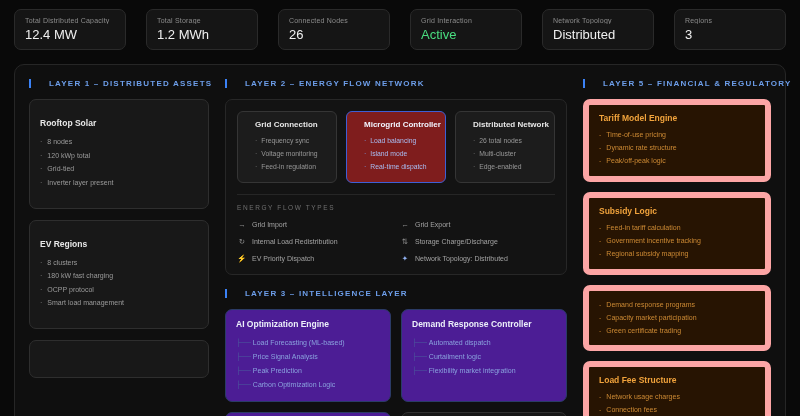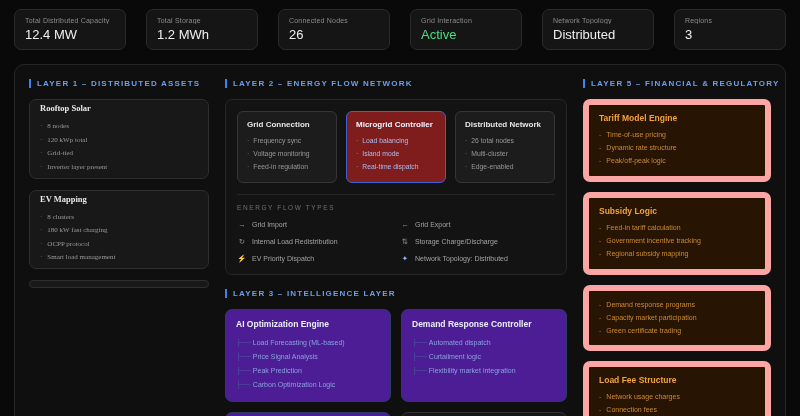--- a/index.html
+++ b/index.html
@@ -25,41 +25,41 @@
     margin:14px 14px 0; background:#0f0f0f; border:1px solid #262626;
     border-radius:10px; padding:12px 14px; display:flex; gap:16px;
     align-items:flex-start;
   }
   .col-left  { width:180px; flex:none; }
   .col-mid   { flex:1; min-width:0; }
   .col-right { width:188px; flex:none; }
 
   .col-header {
     color:#6d9eea; font-size:8px; font-weight:bold; letter-spacing:1.2px;
-    border-left:2px solid #3b82f6; padding-left:6px; margin:2px 0 11px;
+    border-left:2px solid #3b82f6; padding-left:18px; margin:2px 0 11px;
     white-space:nowrap;
   }
 
   
   .asset-card {
     background:#181818; border:1px solid #2e2e2e; border-radius:7px;
-    padding:3px 10px; margin-bottom:11px;font-family:Liberation Serif, serif;
+    padding:18px 10px; margin-bottom:11px;
   }
   .asset-title { font-size:8.5px; color:#e8e8e8; font-weight:600; margin-bottom:7px; }
   .asset-item  { font-size:7px; color:#9a9a9a; line-height:1.95; white-space:nowrap; }
   .asset-item::before { content:"·"; color:#777; margin-right:5px; }
 
   
   .flow-panel {
     background:#131313; border:1px solid #272727; border-radius:7px; padding:11px;
   }
   .node-row { display:flex; gap:9px; }
   .node-card {
     flex:1; background:#1c1c1c; border:1px solid #353535; border-radius:6px;
-    padding:8px 9px; min-width:0;
+    padding:8px 17px; min-width:0;
   }
   .node-title { font-size:8px; color:#e6e6e6; font-weight:600; margin-bottom:6px; white-space:nowrap; }
   .node-item  { font-size:6.8px; color:#979797; line-height:1.9; white-space:nowrap; }
   .node-item::before { content:"·"; color:#6f6f6f; margin-right:4px; }
   .node-card.selected { background:#7f1d1d; border-color:#3e5fd6; }
   .node-card.selected .node-title { color:#f2f5ff; }
   .node-card.selected .node-item  { color:#a9bdf2; }
   .node-card.selected .node-item::before { color:#7b93d8; }
 
   .flow-section { margin-top:11px; border-top:1px solid #262626; padding-top:9px; }
@@ -128,21 +128,21 @@
     <div class="asset-card">
       <div class="asset-title">Rooftop Solar</div>
       <div class="asset-item">8 nodes</div>
       <div class="asset-item">120 kWp total</div>
       <div class="asset-item">Grid-tied</div>
       <div class="asset-item">Inverter layer present</div>
     </div>
 
 
     <div class="asset-card">
-      <div class="asset-title">EV Mapping</div>
+      <div class="asset-title">EV Regions</div>
       <div class="asset-item">8 clusters</div>
       <div class="asset-item">180 kW fast charging</div>
       <div class="asset-item">OCPP protocol</div>
       <div class="asset-item">Smart load management</div>
     </div>
 
     <div class="asset-card">
       
       
     </div>

